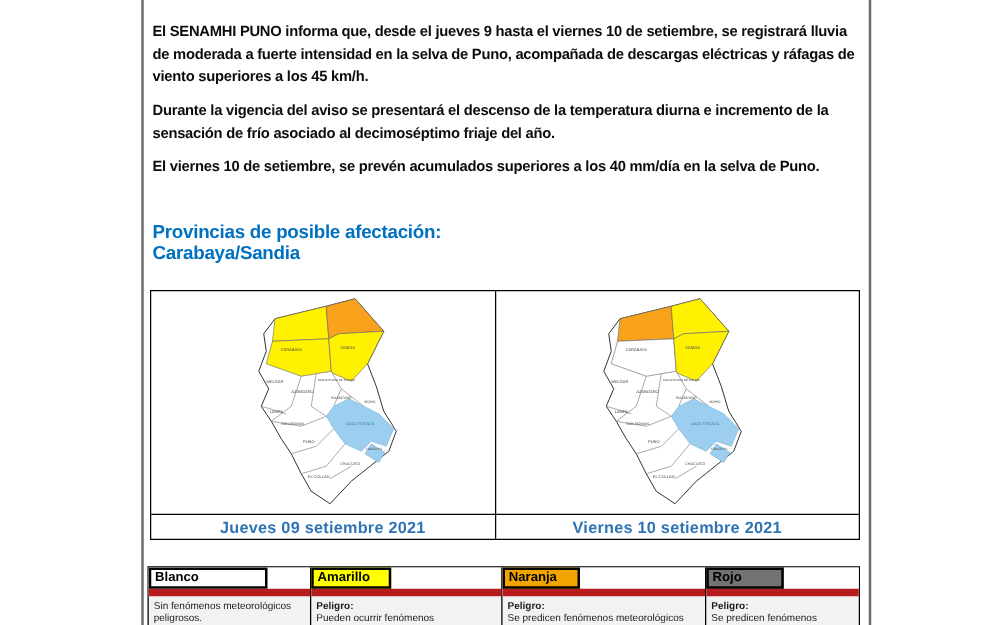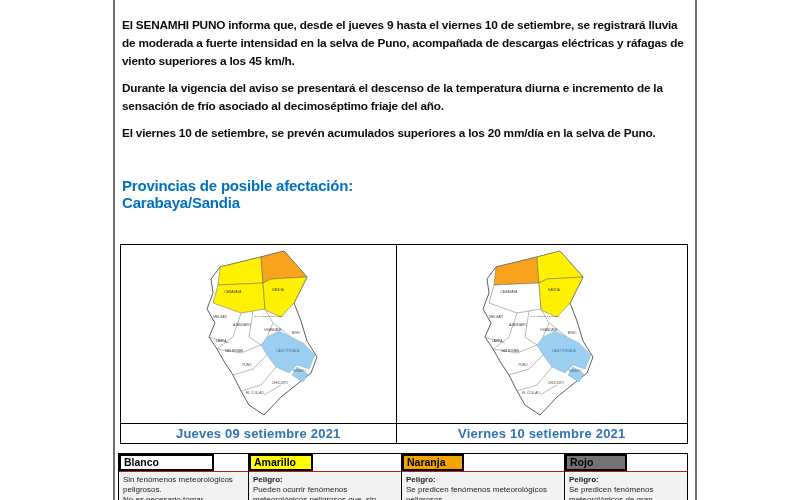--- a/index.html
+++ b/index.html
@@ -14,60 +14,60 @@
   
   .text-block{position:absolute;left:122px;top:16px;width:570px;
       font-size:11.8px;font-weight:bold;line-height:18px;letter-spacing:-0.2px;color:#0c0c0c;}
   .text-block p{margin:0 0 9px 0;}
   .prov{position:absolute;left:122px;top:177px;width:570px;
       font-size:15px;line-height:17px;letter-spacing:-0.2px;}
   .prov .lbl{font-weight:bold;}
   .prov .val{font-weight:bold;}
 
   
-  .map-box{position:absolute;left:120px;top:244px;width:566px;height:198px;
+  .map-box{position:absolute;left:120px;top:232px;width:566px;height:198px;
       border:1px solid #000;background:#fff;display:flex;}
   .panel{width:283px;height:100%;position:relative;}
   .panel + .panel{border-left:1px solid #000;padding-left:16px;}
   .map-host{position:absolute;left:0;top:0;width:283px;height:177px;}
   .caption{position:absolute;left:0;bottom:0;width:100%;height:19px;
       border-top:1px solid #000;text-align:center;font-size:13px;font-weight:bold;
       line-height:19px;letter-spacing:0.2px;}
 
   
   .legend{position:absolute;left:118px;top:453px;width:568px;
       border:1px solid #000;display:flex;background:#f2f2f2;}
   .lcol{box-sizing:border-box;}
   .lcol + .lcol{border-left:1px solid #000;}
   .lcol:nth-child(1){width:129px;}
   .lcol:nth-child(2){width:153px;}
   .lcol:nth-child(3){width:163px;}
   .lcol:nth-child(4){width:123px;}
-  .lhead{height:17px;border-bottom:1px solid #b91c1c;background:#fff;display:flex;align-items:stretch;}
+  .lhead{height:17px;border-bottom:6px solid #b91c1c;background:#fff;display:flex;align-items:stretch;}
   .swatch{box-sizing:border-box;border:2px solid #000;font-size:10.5px;font-weight:bold;
       line-height:13px;padding:0 3px;white-space:nowrap;overflow:hidden;}
   .lcol:nth-child(1) .swatch{width:95px;}
   .lcol:nth-child(2) .swatch{width:64px;}
   .lcol:nth-child(3) .swatch{width:62px;}
   .lcol:nth-child(4) .swatch{width:62px;}
   .ldesc{padding:3px 4px 6px 4px;font-size:8px;line-height:10px;color:#1c1c1c;}
   .ldesc .danger{font-weight:bold;}
 </style>
 </head>
 <body>
 
 <div class="page">
 
   <div class="vrule left"></div>
   <div class="vrule right"></div>
 
   <div class="text-block">
     <p>El SENAMHI PUNO informa que, desde el jueves 9 hasta el viernes 10 de setiembre, se registrará lluvia de moderada a fuerte intensidad en la selva de Puno, acompañada de descargas eléctricas y ráfagas de viento superiores a los 45 km/h.</p>
     <p>Durante la vigencia del aviso se presentará el descenso de la temperatura diurna e incremento de la sensación de frío asociado al decimoséptimo friaje del año.</p>
-    <p>El viernes 10 de setiembre, se prevén acumulados superiores a los 20 mm/día en la selva de Puno.</p>
+    <p>El viernes 10 de setiembre, se prevén acumulados superiores a los 40 mm/día en la selva de Puno.</p>
   </div>
 
   <div class="prov">
     <div class="lbl" style="color: rgb(0, 112, 192);">Provincias de posible afectación:</div>
     <div class="val" style="color: rgb(0, 112, 192);">Carabaya/Sandia</div>
   </div>
 
   <div class="map-box">
     <div class="panel">
       <div class="map-host"><svg width="283" height="177" viewBox="0 0 283 177" xmlns="http://www.w3.org/2000/svg">

